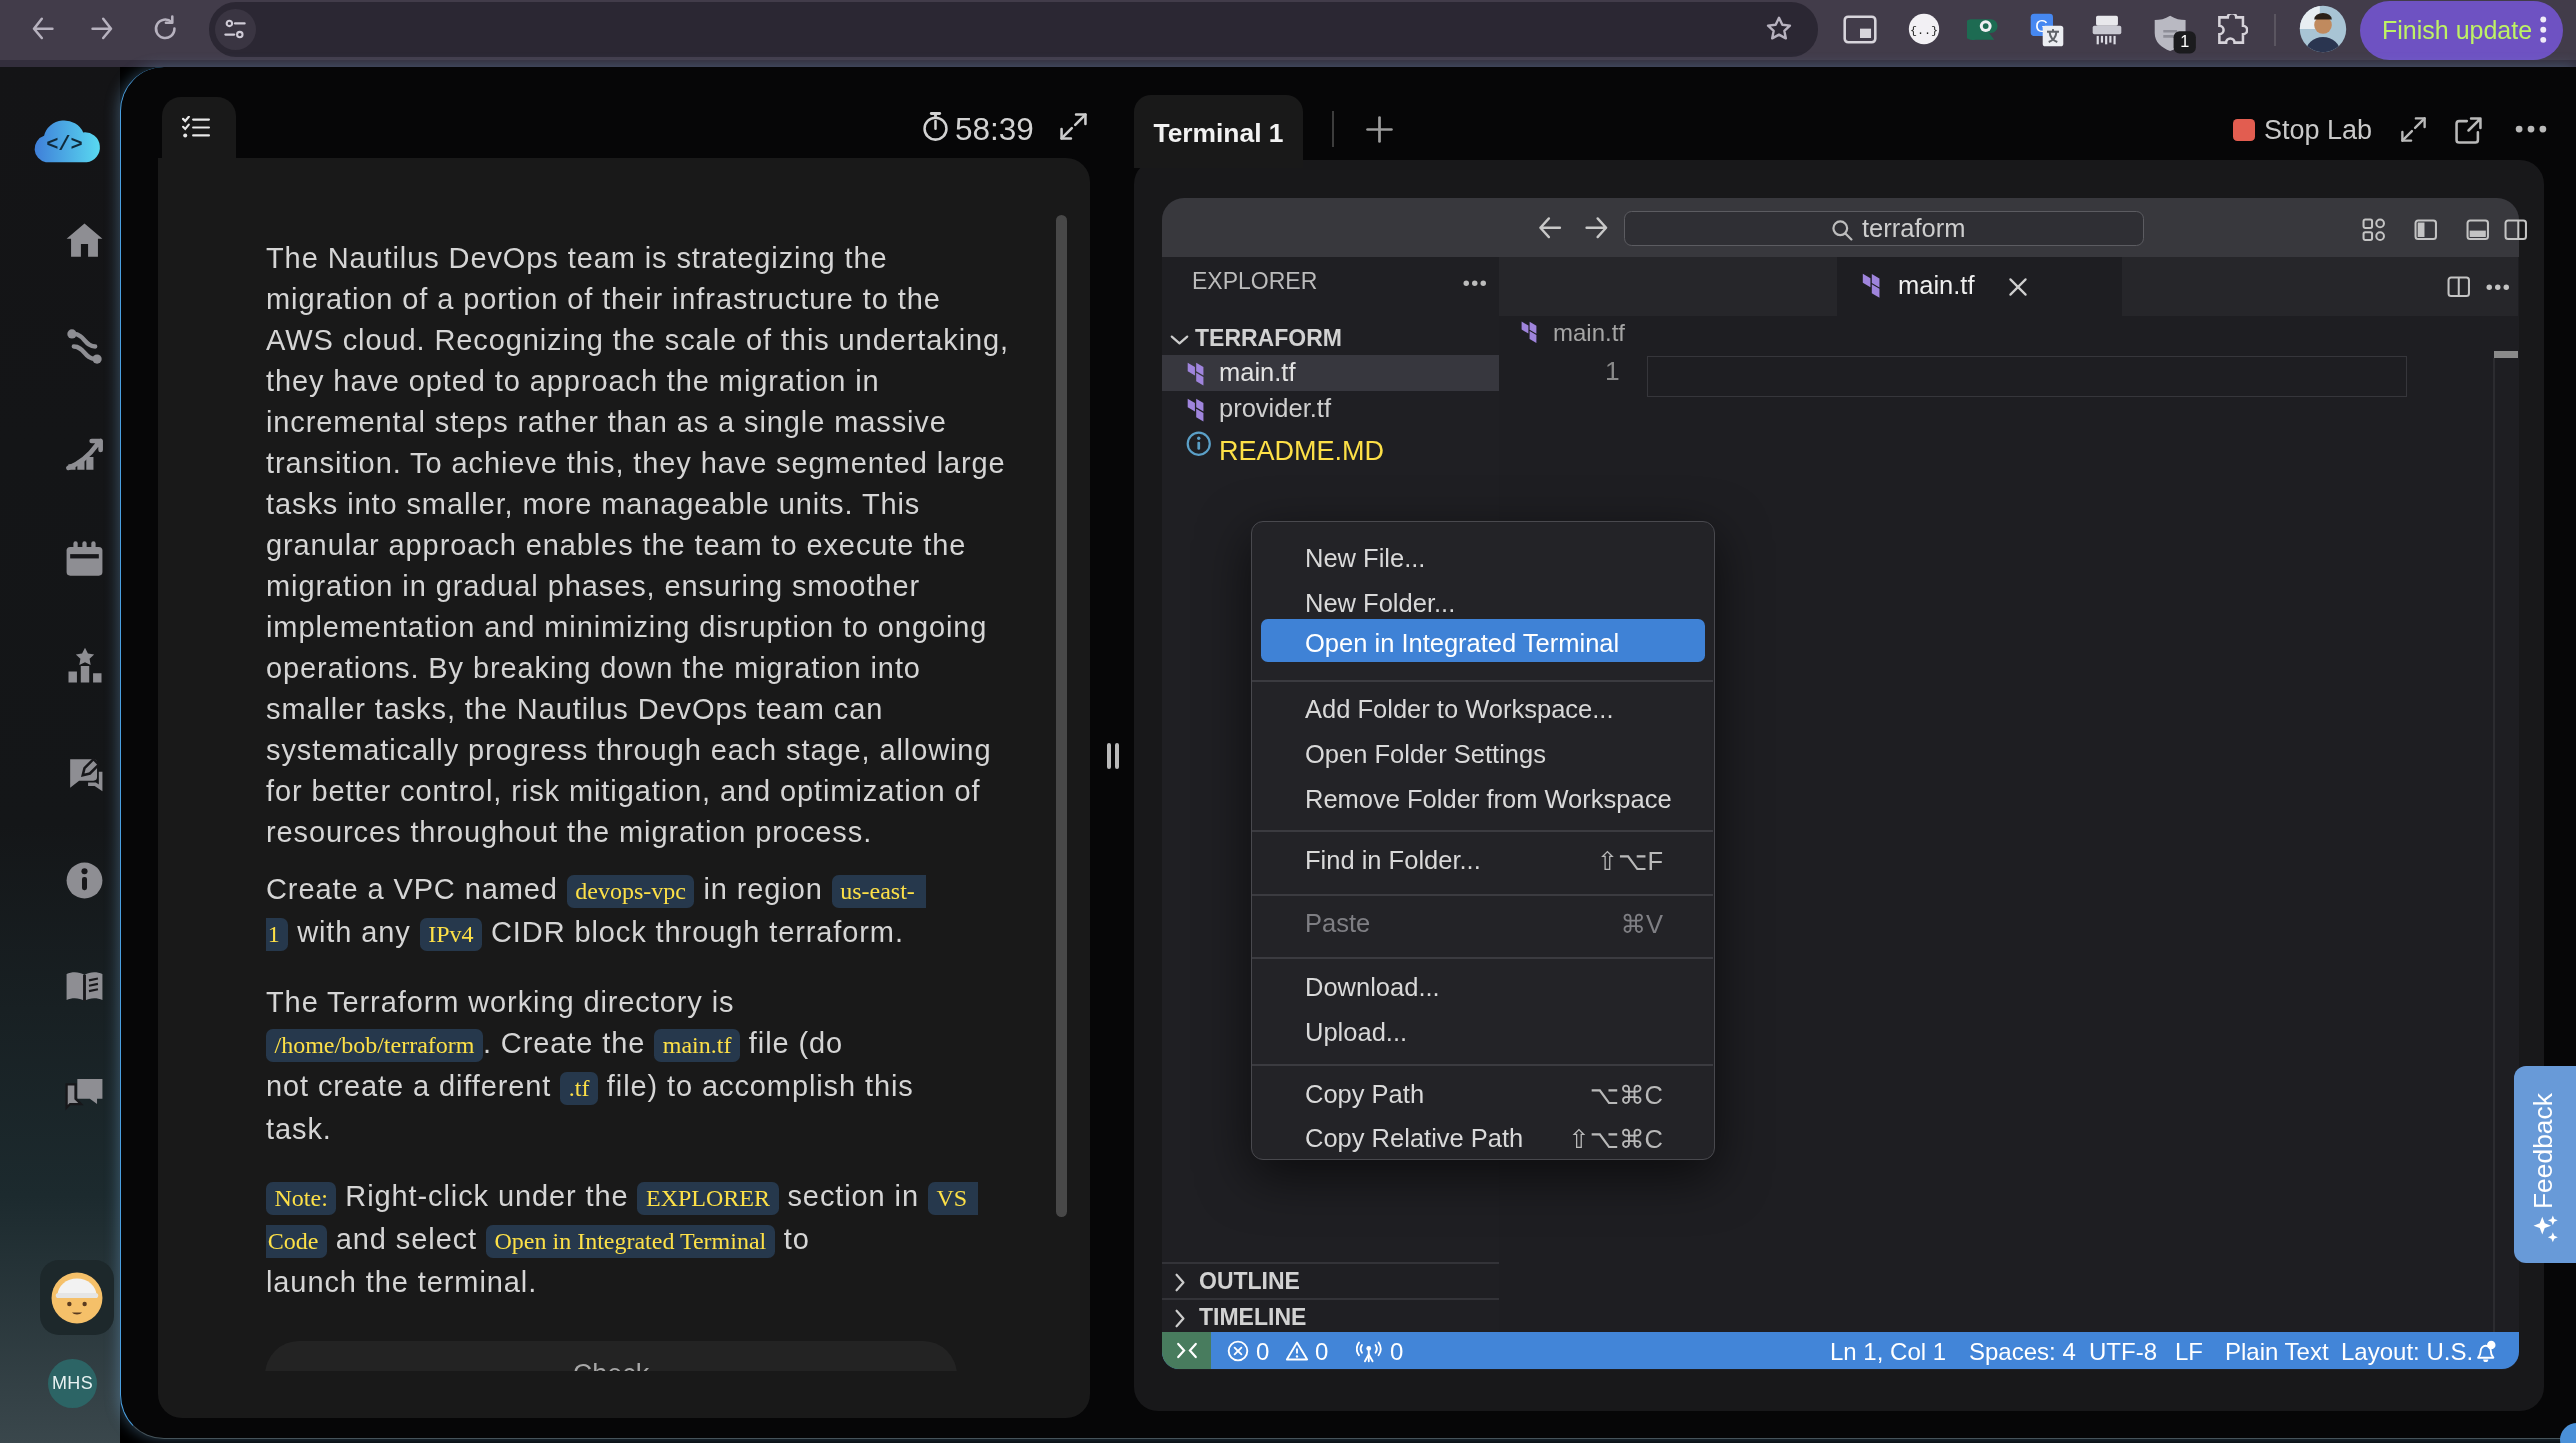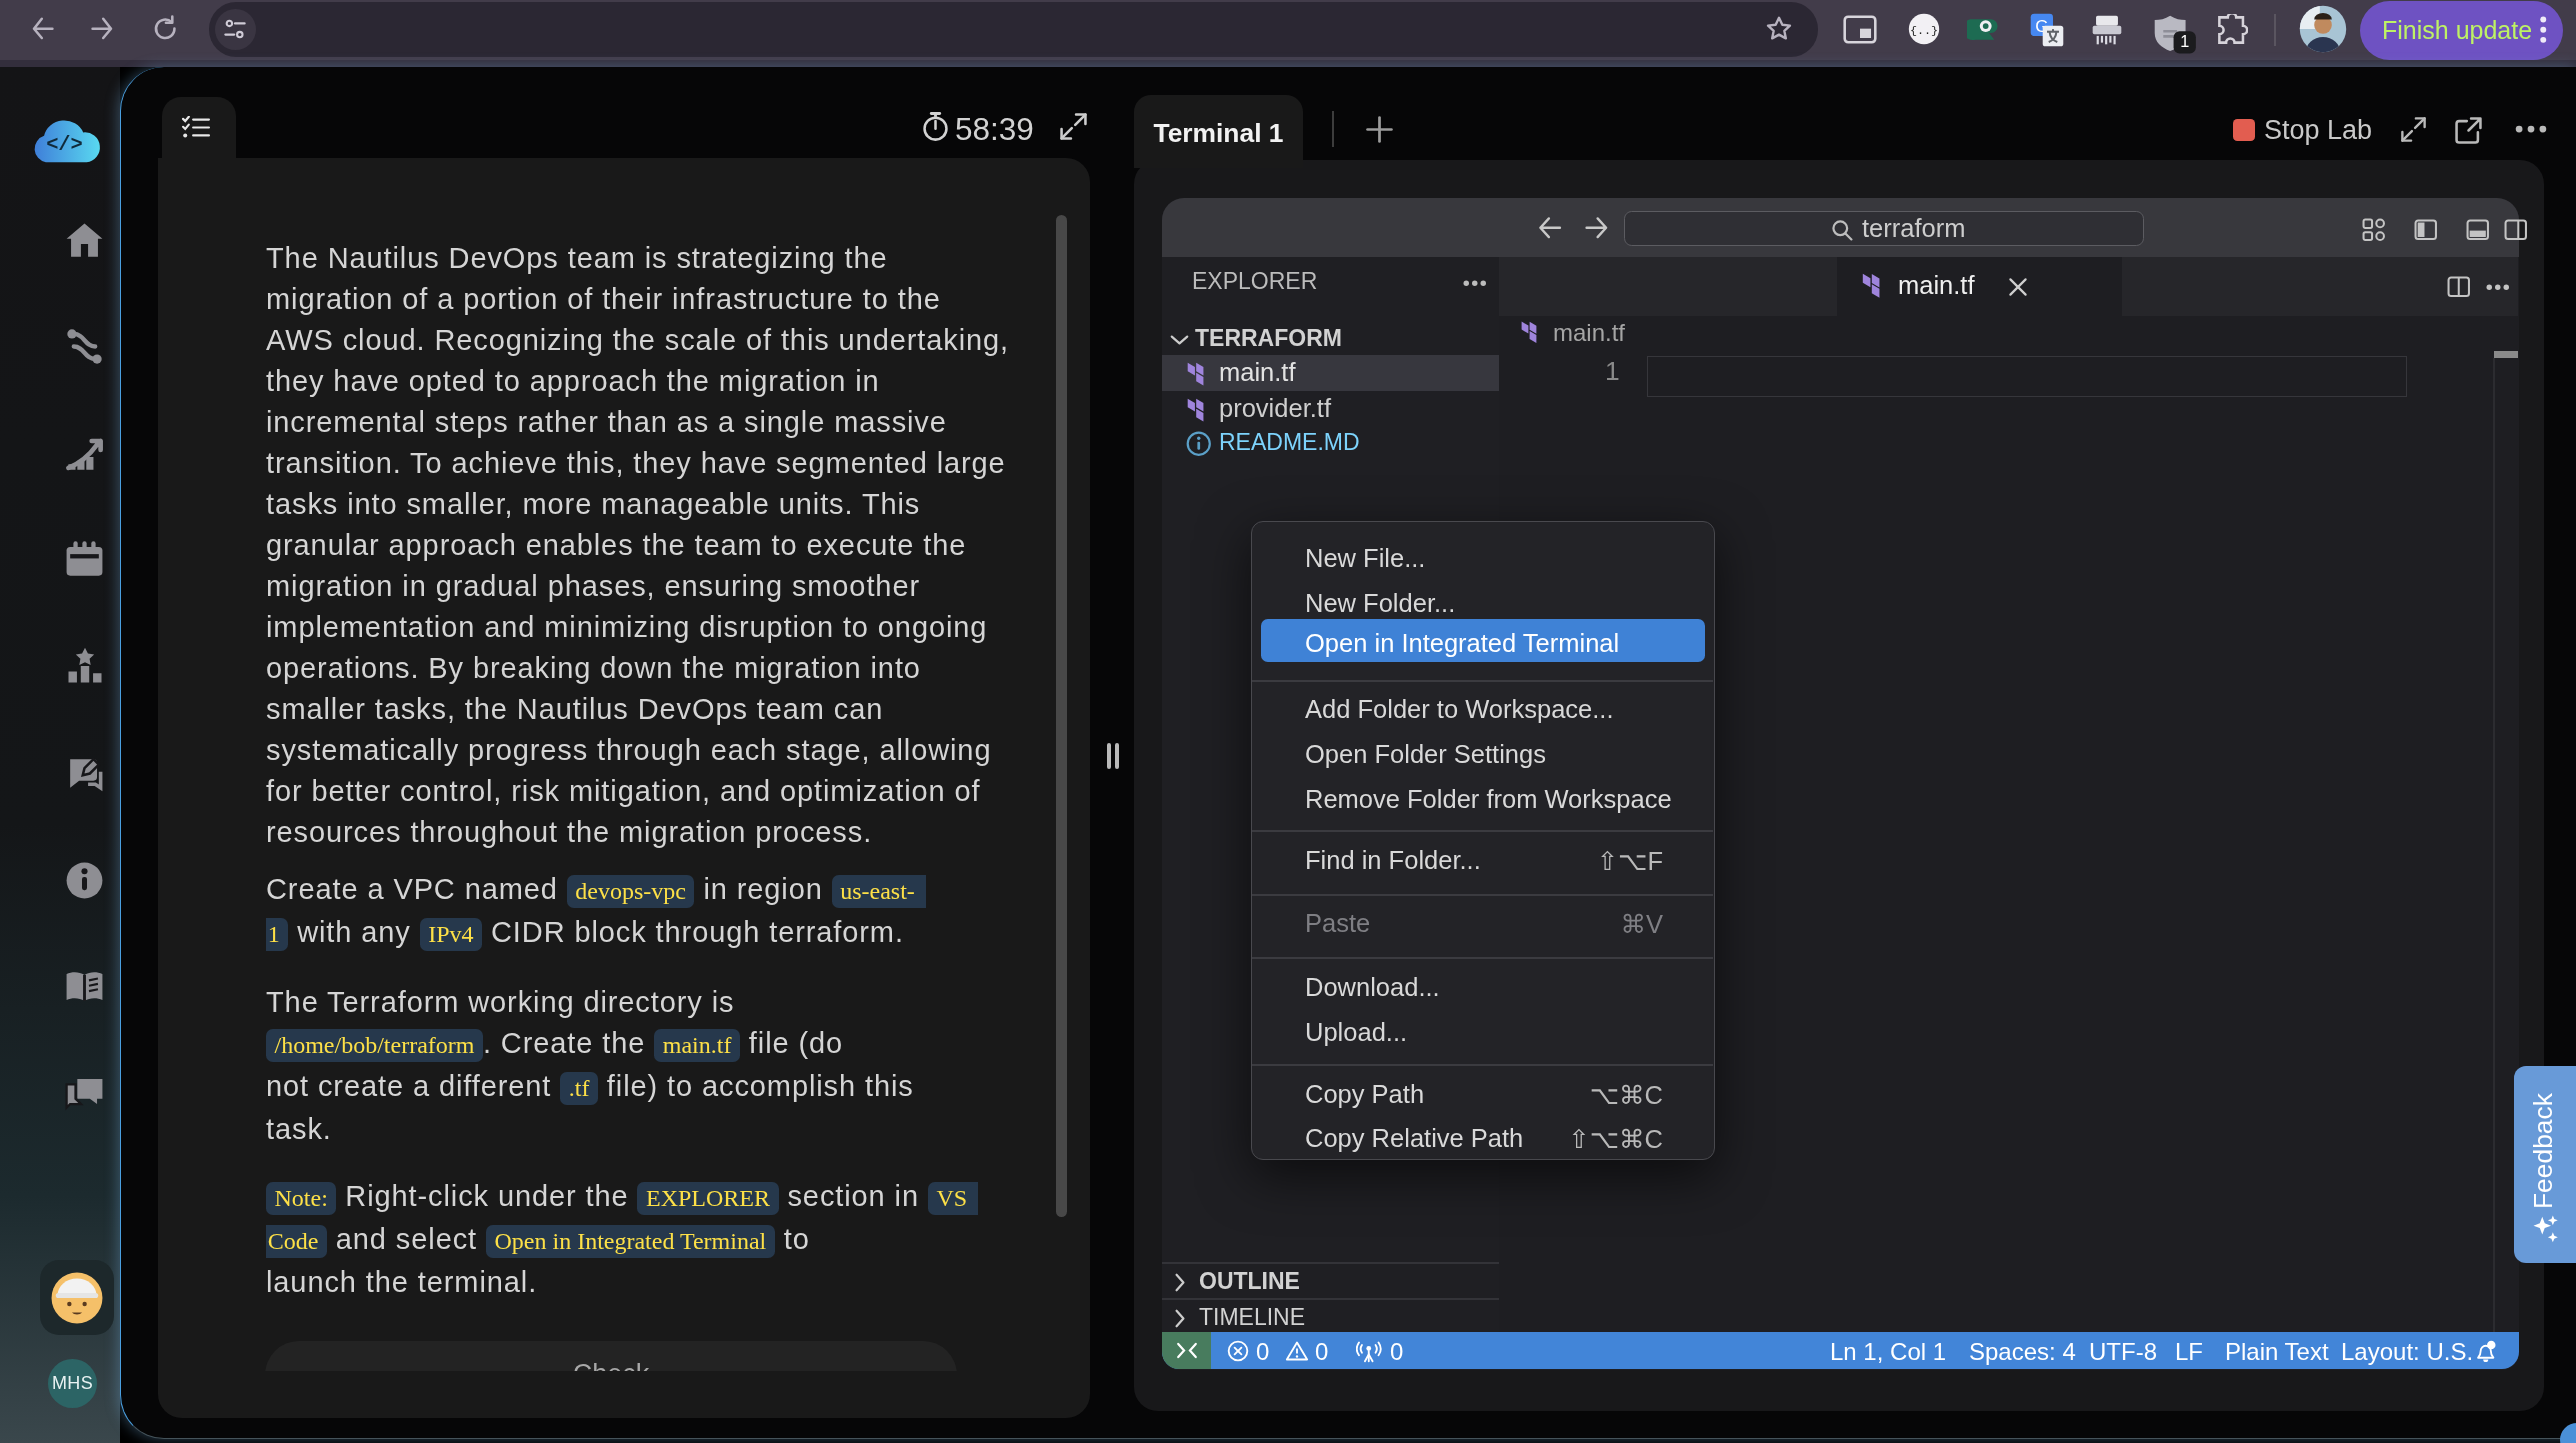--- a/index.html
+++ b/index.html
@@ -364,32 +364,32 @@
           </g>
         </svg>
 <div class="abs" style="left:57px;top:2.6px;font-size:25.5px;color:#cfcfcf">provider.tf</div>
       </div>
 <div class="abs" style="left:0;top:169px">
 <svg class="abs" style="left:24px;top:5.1px" width="25.5" height="25.5" viewBox="0 0 30 30">
           <circle cx="15" cy="15" r="13" stroke="#5ba0c8" stroke-width="2.6" fill="none"></circle>
           <rect x="13.4" y="12.5" width="3.2" height="9.5" rx="1.4" fill="#5ba0c8"></rect>
           <circle cx="15" cy="8.6" r="2" fill="#5ba0c8"></circle>
         </svg>
-<div class="abs" style="left:57px;top:3px;font-size:23px;color:#7dd3fc">README.MD</div>
+<div class="abs" style="left:57px;top:10px;font-size:27px;color:#fde047">README.MD</div>
       </div>
 <div class="abs" style="left:0;top:1005px;width:337px;height:1.7px;background:#333338"></div>
 <svg class="abs" style="left:12px;top:1016px" width="12" height="19" viewBox="0 0 14 22">
         <path d="M3 2 l8 9 -8 9" stroke="#cccccc" stroke-width="2.6" fill="none" stroke-linecap="round" stroke-linejoin="round"></path>
       </svg>
 <div class="abs" style="left:37px;top:1011px;font-size:23px;font-weight:bold;color:#d2d2d2">OUTLINE</div>
 <div class="abs" style="left:0;top:1041px;width:337px;height:1.7px;background:#333338"></div>
 <svg class="abs" style="left:12px;top:1052px" width="12" height="19" viewBox="0 0 14 22">
         <path d="M3 2 l8 9 -8 9" stroke="#cccccc" stroke-width="2.6" fill="none" stroke-linecap="round" stroke-linejoin="round"></path>
       </svg>
-<div class="abs" style="left:37px;top:1047px;font-size:23px;font-weight:normal;color:#d2d2d2">TIMELINE</div>
+<div class="abs" style="left:37px;top:1047px;font-size:23px;font-weight:bold;color:#d2d2d2">TIMELINE</div>
 </div>
 <div id="tabsbar">
 <div id="tabmain">
 <svg class="abs" style="left:24px;top:15.3px" width="27" height="27" viewBox="0 0 30 30">
           <g fill="#9f84dc">
             <path d="M2 2 l8.5 5 v10 l-8.5 -5z"></path>
             <path d="M12 2.2 l8.5 5 v10 l-8.5 -5z"></path>
             <path d="M12 13.7 l8.5 5 v10 l-8.5 -5z"></path>
           </g>
         </svg>

